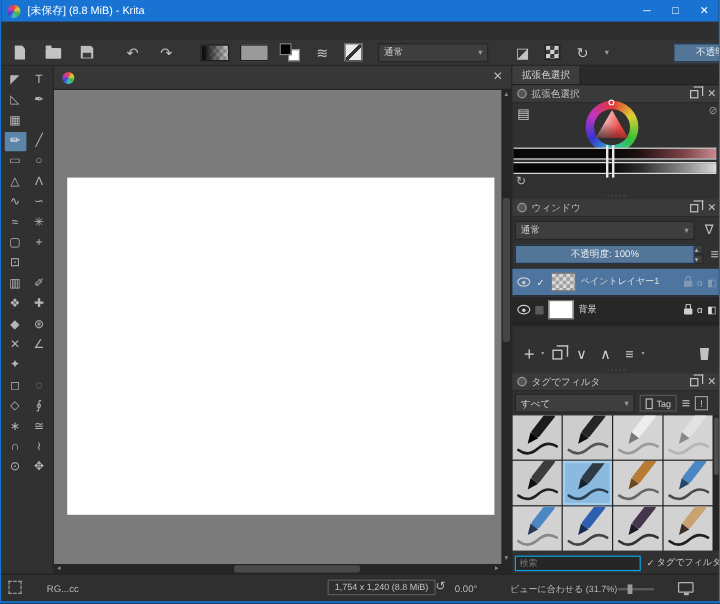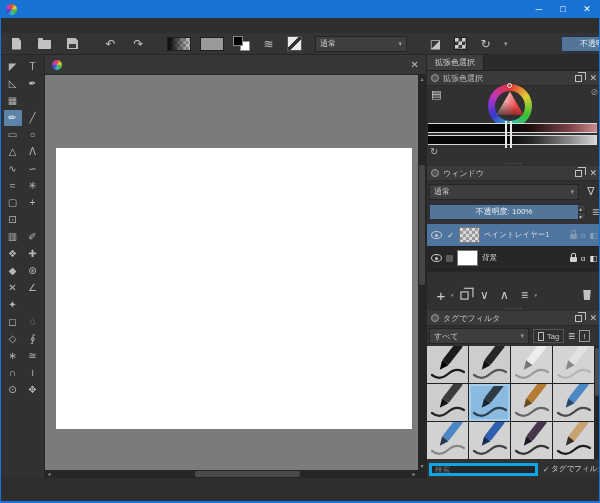--- a/index.html
+++ b/index.html
@@ -139,21 +139,21 @@
   .tagbtn{display:flex;align-items:center;gap:3px;border:1px solid #555;height:14px;padding:0 4px;font-size:7.5px;color:#ccc;flex:none;}
   .tagico{width:6px;height:9px;border:1px solid #bbb;}
   .bham{font-size:12px;color:#ccc;}
   .bview{width:11px;height:12px;border:1px solid #999;font-size:8px;color:#ccc;text-align:center;line-height:11px;}
   .brushgrid{position:absolute;left:0;top:35px;width:167px;height:113px;display:grid;grid-template-columns:repeat(4,41px);grid-auto-rows:37px;gap:1px;background:#222;overflow:hidden;}
   .btile{position:relative;overflow:hidden;}
   .bsel{outline:2px solid #a5cdec;outline-offset:-2px;}
   .bscroll{position:absolute;right:1px;top:35px;width:6px;height:113px;background:#252525;}
   .bthumb{position:absolute;left:1px;top:2px;width:4px;height:48px;background:#4e4e4e;border-radius:2px;}
   .bsearch{position:absolute;left:2px;top:151px;right:2px;height:14px;display:flex;align-items:center;gap:5px;}
-  .searchin{width:115px;height:13px;background:#262626;border:3px solid #0ea5e9;color:#bbb;font-size:7.5px;padding:0 3px;outline:none;}
+  .searchin{width:115px;height:13px;background:#262626;border:1px solid #0ea5e9;color:#bbb;font-size:7.5px;padding:0 3px;outline:none;}
   .fcheck{font-size:7.5px;color:#ccc;display:flex;gap:2px;align-items:center;white-space:nowrap;}
   
   .statusbar{position:absolute;left:0;top:478px;right:0;height:23px;background:#2f2f2f;border-top:1px solid #242424;}
   .selicon{position:absolute;left:6px;top:5px;width:11px;height:11px;border:1px dashed #9a9a9a;}
   .sprofile{position:absolute;left:38px;top:7px;font-size:8px;color:#b9b9b9;}
   .ssize{position:absolute;left:272px;top:4px;border:1px solid #5c5c5c;font-size:7.5px;color:#c5c5c5;padding:1px 5px;white-space:nowrap;}
   .srot{position:absolute;left:362px;top:5px;font-size:10px;color:#b5b5b5;}
   .sangle{position:absolute;left:378px;top:7px;font-size:8px;color:#b9b9b9;}
   .szoom{position:absolute;left:424px;top:7px;font-size:7.5px;color:#b9b9b9;white-space:nowrap;}
   .zslider{position:absolute;left:514px;top:11px;width:30px;height:2px;background:#5a5a5a;}
@@ -161,20 +161,21 @@
   .monitor{position:absolute;left:564px;top:6px;width:13px;height:9px;border:1px solid #b5b5b5;border-radius:1px;}
   .monitor::after{content:"";position:absolute;left:4px;bottom:-3px;width:4px;height:2px;background:#b5b5b5;}
 </style>
 </head>
 <body>
 
 <div id="window">
 
   <div class="titlebar">
     <span class="appicon"></span>
+    <span class="wtitle">[未保存] (8.8 MiB) - Krita</span>
     <span class="wctrls">
       <span class="wc">─</span>
       <span class="wc">□</span>
       <span class="wc">✕</span>
     </span>
   </div>
 
 
   <div class="toolbar">
     <span class="tbtn">
@@ -487,14 +488,24 @@
       <div class="bsearch">
         <input class="searchin" placeholder="検索" style="">
         <span class="fcheck">
             <span>✓</span>
             <span>タグでフィルタ</span>
           </span>
       </div>
     </div>
   </div>
 
+  <div class="statusbar">
+    <span class="selicon"></span>
+    <span class="sprofile">RG...cc</span>
+    <span class="ssize">1,754 x 1,240 (8.8 MiB)</span>
+    <span class="srot">↺</span>
+    <span class="sangle">0.00°</span>
+    <span class="szoom">ビューに合わせる (31.7%)</span>
+    <span class="zslider"></span>
+    <span class="monitor"></span>
+  </div>
 
 </div>
 
 </body></html>

